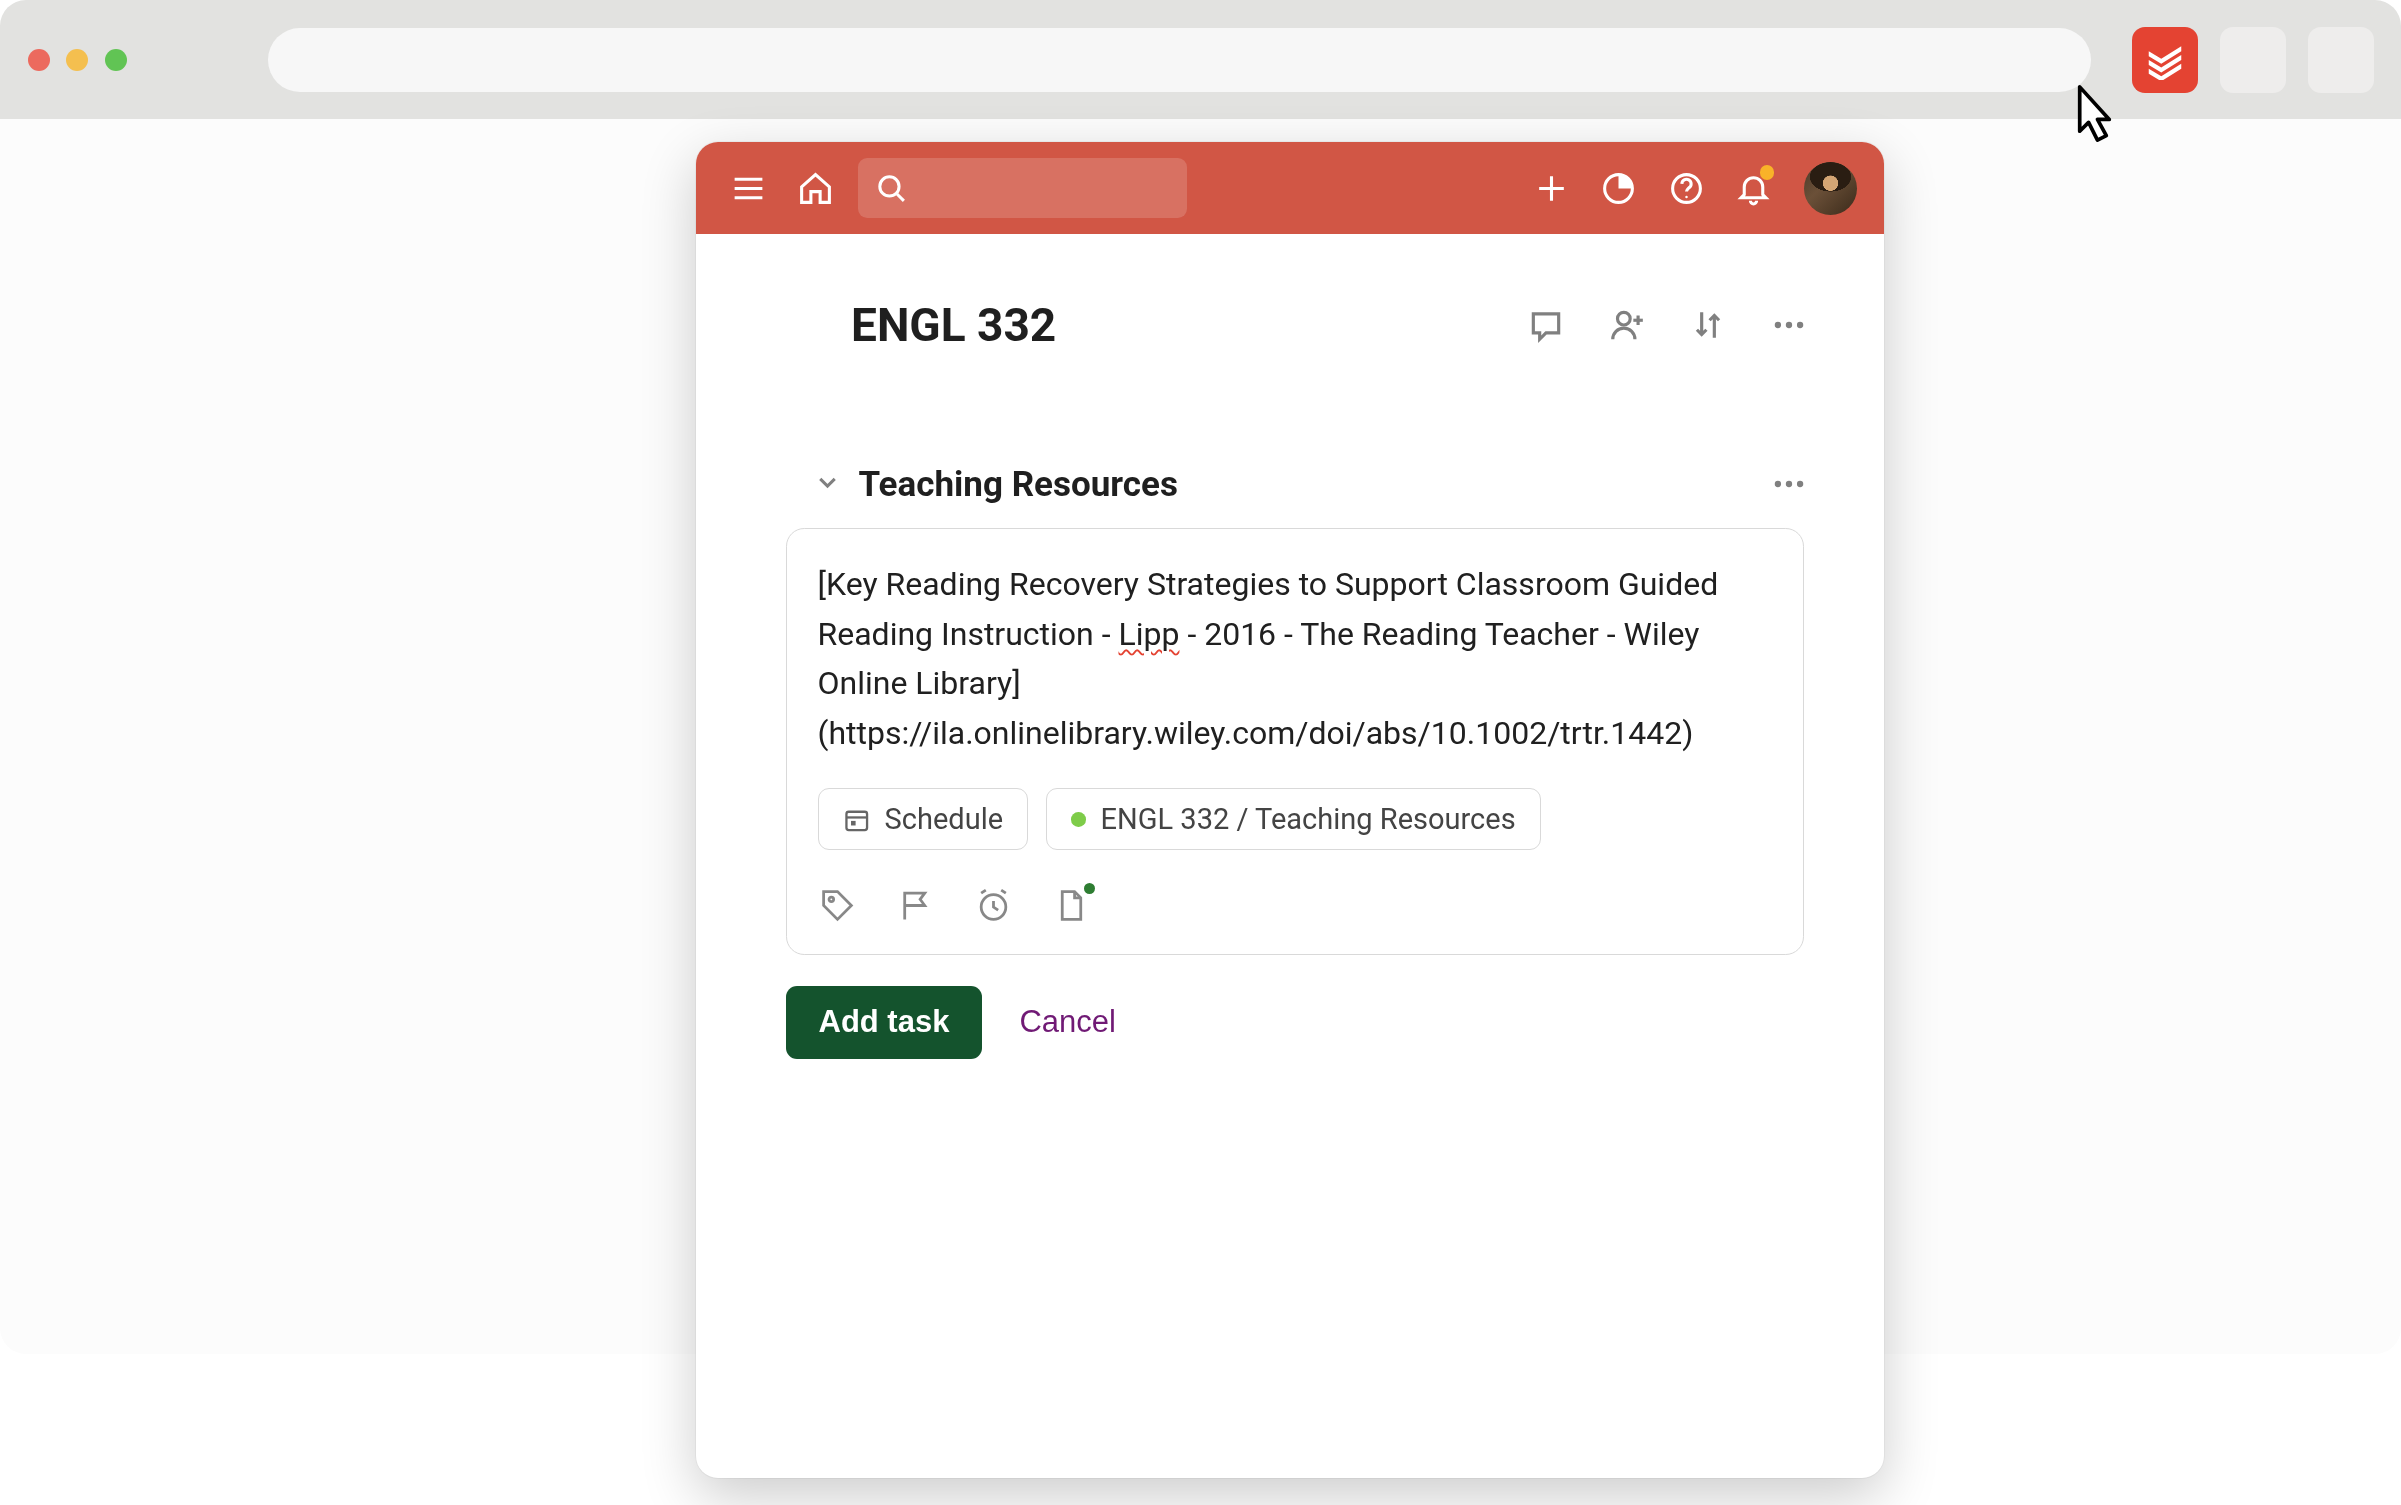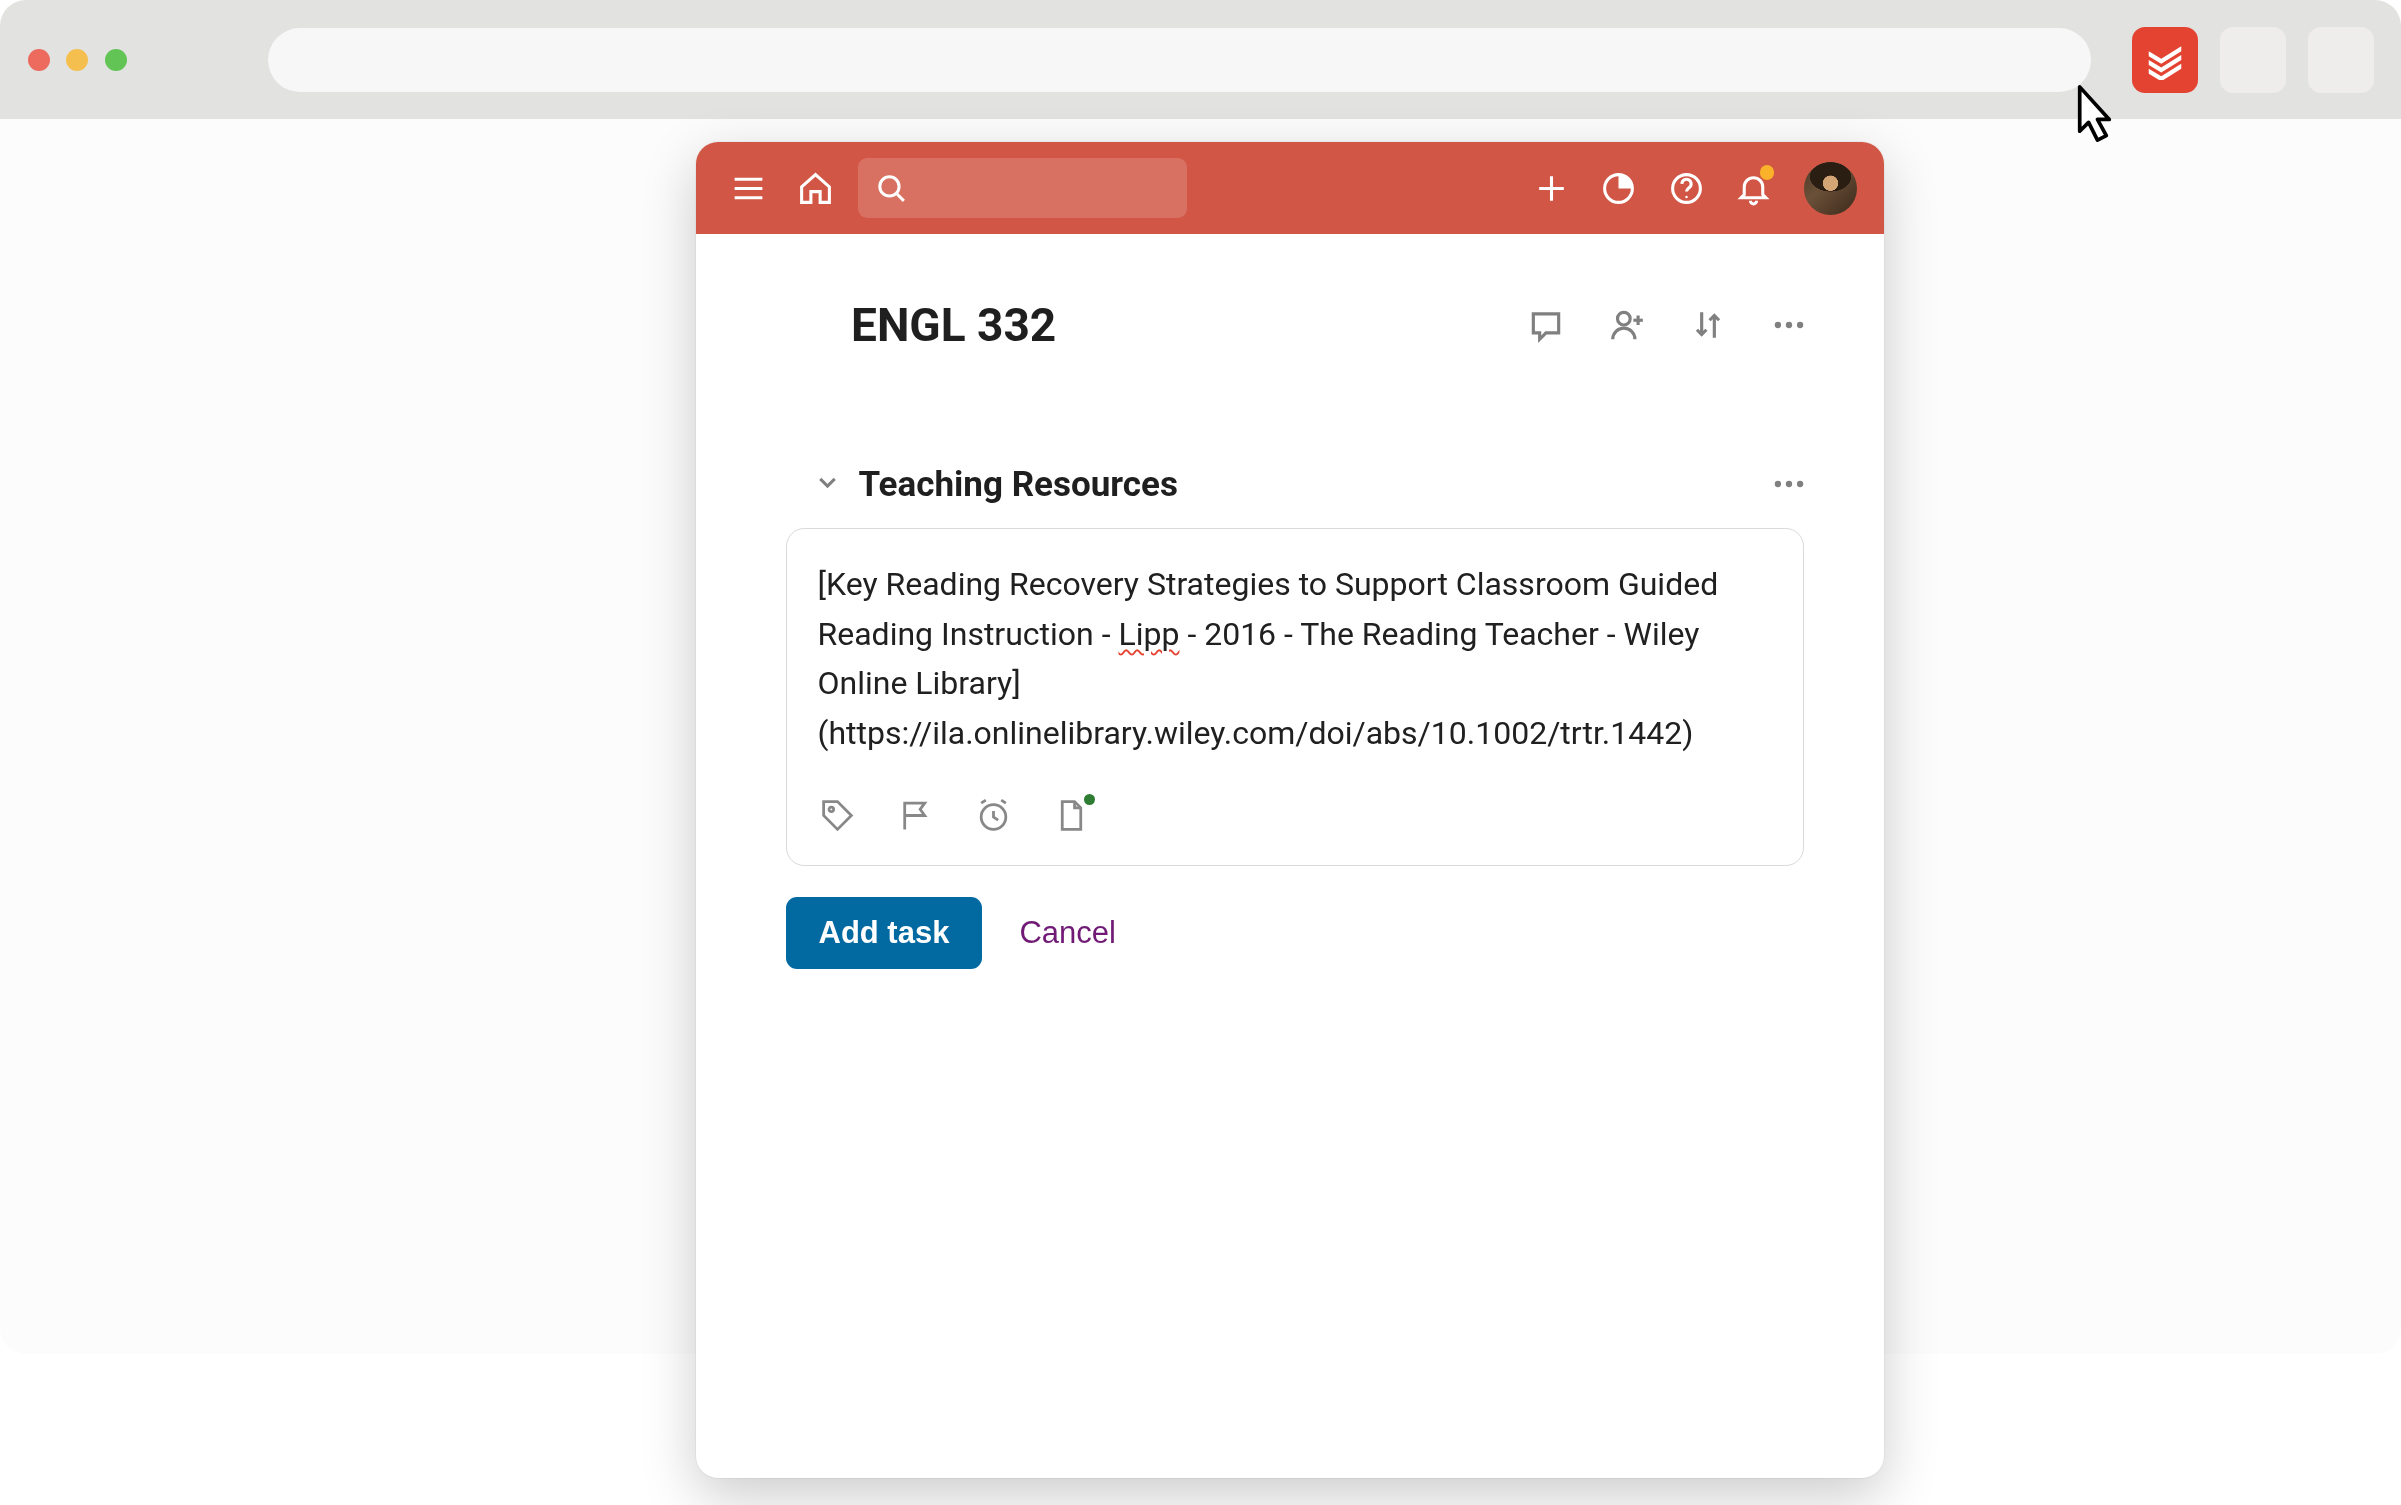--- a/index.html
+++ b/index.html
@@ -318,21 +318,21 @@
     }
 
     .add-task-row {
       display: flex;
       align-items: center;
       gap: 37px;
       margin-top: 31px;
       margin-left: 16.5px;
     }
     .add-task-btn {
-      background: #0369a1;
+      background: #14532d;
       color: #fff;
       font-size: 31px;
       font-weight: 700;
       padding: 18.3px 33px;
       border-radius: 11px;
       border: none;
       cursor: pointer;
     }
     .cancel-btn {
       background: none;
@@ -471,20 +471,34 @@
             <circle cx="5" cy="12" r="2"></circle>
             <circle cx="12" cy="12" r="2"></circle>
             <circle cx="19" cy="12" r="2"></circle>
           </svg>
       </div>
     </div>
 
     <div class="task-editor">
       <div class="task-content"><span>[Key Reading Recovery Strategies to Support Classroom Guided Reading Instruction - </span><span class="spellwave">Lipp</span><span> - 2016 - The Reading Teacher - Wiley Online Library](https://ila.onlinelibrary.wiley.com/doi/abs/10.1002/trtr.1442)</span></div>
 
+      <div class="chips-row">
+        <div class="chip">
+          <svg viewBox="0 0 24 24">
+              <rect x="3" y="5" width="18" height="16" rx="2"></rect>
+              <line x1="3" y1="10" x2="21" y2="10"></line>
+              <rect x="7" y="13" width="4" height="4" fill="#666" stroke="none"></rect>
+            </svg>
+          <span>Schedule</span>
+        </div>
+        <div class="chip">
+          <div class="proj-dot"></div>
+          <span>ENGL 332 / Teaching Resources</span>
+        </div>
+      </div>
 
       <div class="editor-icons-row">
         <div class="editor-icon-btn">
           <svg viewBox="0 0 24 24">
               <path d="M3 3 H12 L21 12 L12 21 L3 12 Z"></path>
               <circle cx="8" cy="8" r="1.5"></circle>
             </svg>
         </div>
         <div class="editor-icon-btn">
           <svg viewBox="0 0 24 24">

